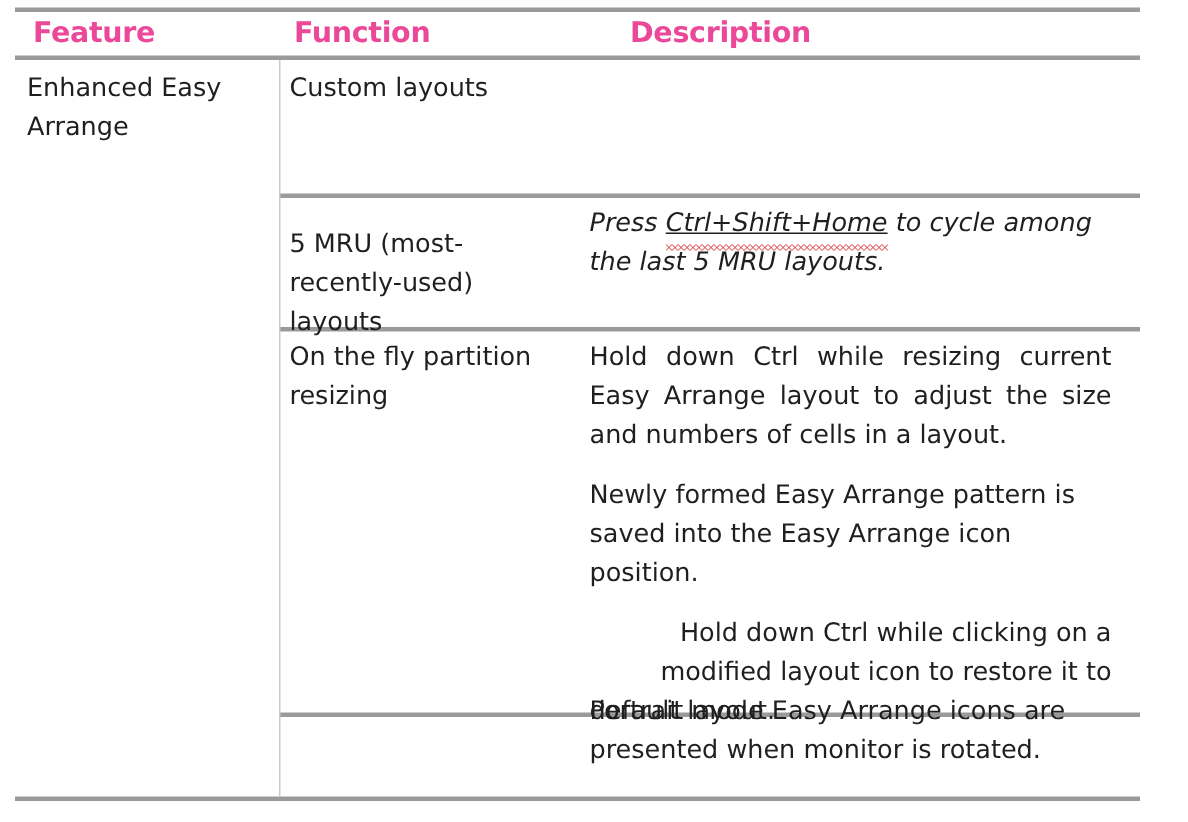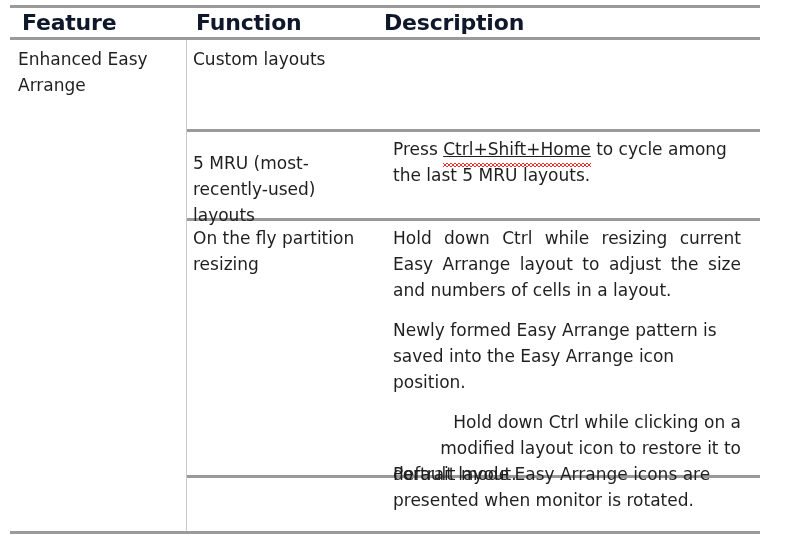--- a/index.html
+++ b/index.html
@@ -75,29 +75,29 @@
     left: 0;
     top: 8px;
     width: 792px;
     height: 29px;
   }
   .hdr-cell {
     position: absolute;
     top: 0;
     font-family: "DejaVu Sans", "Liberation Sans", sans-serif;
     font-weight: bold;
-    font-size: 22px;
+    font-size: 19px;
     line-height: 29px;
     letter-spacing: -0.2px;
-    color: #0f172a;
+    color: #ec4899;
     white-space: nowrap;
   }
   .hdr-feature  { left: 22px;  }
   .hdr-function { left: 196px; }
-  .hdr-desc     { left: 384px; }
+  .hdr-desc     { left: 420px; }
 
   
   .cell {
     position: absolute;
     font-size: 17px;
     line-height: 26px;
     color: #1f1f1f;
   }
 
   .col-feature  { left: 18px;  width: 165px; }
@@ -151,21 +151,21 @@
     <div class="hdr-cell hdr-desc">Description</div>
   </div>
 
   <div class="cell col-feature" style="top:46px;">Enhanced Easy Arrange</div>
 
   <div class="cell col-function" style="top:46px;">Custom layouts</div>
 
 
   <div class="cell col-function" style="top:150px;">5 MRU (most-recently-used) layouts</div>
 
-  <div class="cell col-desc" style="top:136px; width:352px;">
+  <div class="cell col-desc" style="top:136px; width:352px;font-style:italic;">
     <span>Press </span><span class="kbd-underline">Ctrl+Shift+Home</span><span> to cycle among the last 5 MRU layouts.</span>
   </div>
 
   <div class="cell col-function" style="top:225px;">On the fly partition resizing</div>
 
   <div class="cell col-desc justify" style="top:225px; width:348px;">
     <div class="para">Hold down Ctrl while resizing current Easy Arrange layout to adjust the size and numbers of cells in a layout.</div>
     <div class="para" style="text-align:left;">Newly formed Easy Arrange pattern is saved into the Easy Arrange icon position.</div>
     <div class="para" style="text-align:right;">Hold down Ctrl while clicking on a modified layout icon to restore it to default layout.</div>
   </div>

